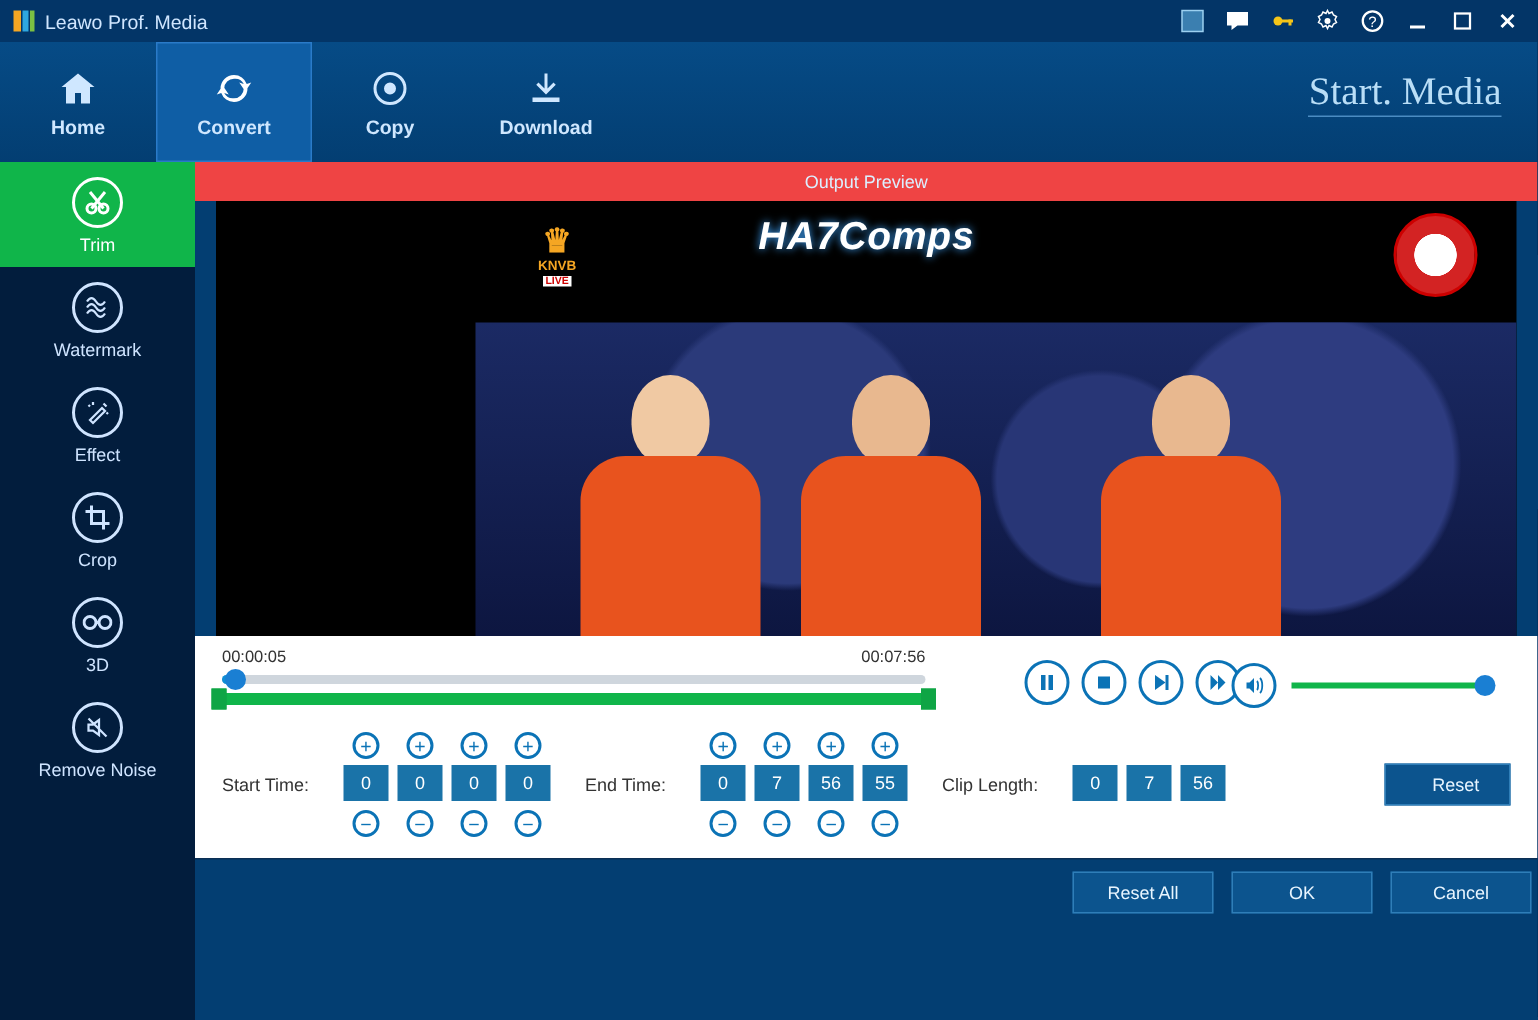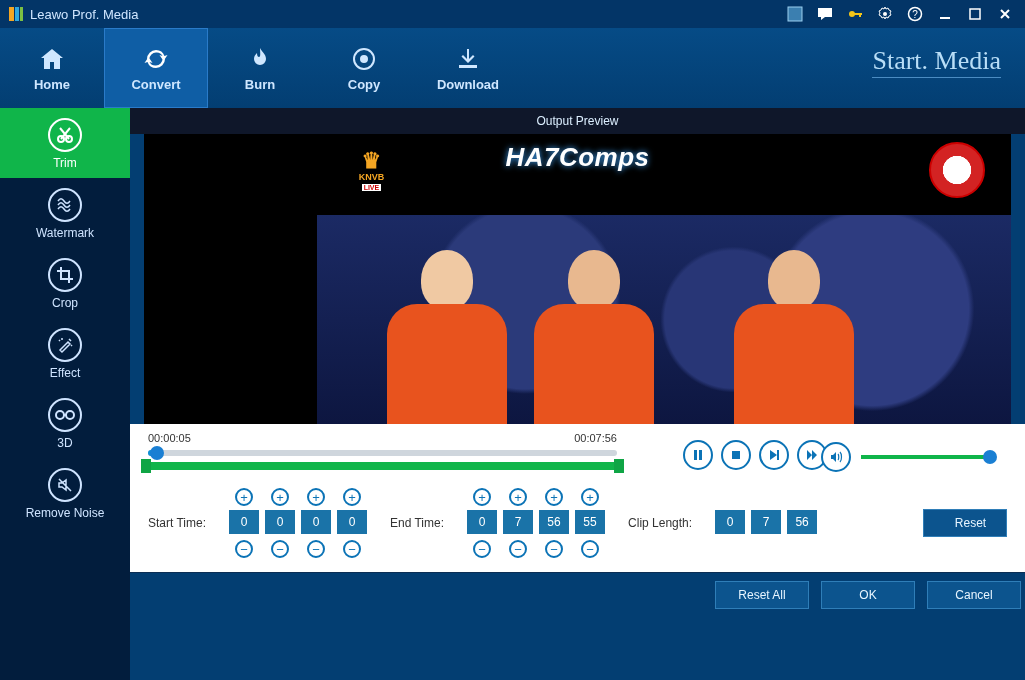--- a/index.html
+++ b/index.html
@@ -20,21 +20,21 @@
 .topnav .brand .script { font-family: "Brush Script MT", cursive; font-size: 26px; border-bottom: 1px solid #4b8cc2; padding-bottom: 2px; }
 
 
 .body { display: flex; height: calc(680px - 28px - 80px); }
 .sidebar { width: 130px; background: #021d3d; display: flex; flex-direction: column; align-items: center; padding-top: 0; }
 .sidebar .sitem { width: 100%; padding: 10px 0 8px; display: flex; flex-direction: column; align-items: center; color: #cfe4ff; font-size: 12px; cursor: pointer; }
 .sidebar .sitem.active { background: #10b54a; color: #fff; }
 .sidebar .sitem .ring { width: 34px; height: 34px; border: 2px solid currentColor; border-radius: 50%; display: flex; align-items: center; justify-content: center; margin-bottom: 4px; }
 
 .main { flex: 1; display: flex; flex-direction: column; background: #033e72; }
-.preview-head { height: 26px; background: #0f172a; color: #dcefff; font-size: 12px; display: flex; align-items: center; justify-content: center; }
+.preview-head { height: 26px; background: #ef4444; color: #dcefff; font-size: 12px; display: flex; align-items: center; justify-content: center; }
 .preview { flex: 0 0 290px; margin: 0 14px; background: #000; position: relative; overflow: hidden; }
 .preview .crowd { position: absolute; left: 20%; right: 0; top: 28%; bottom: 0; background: radial-gradient(circle at 30% 40%, #2b3a7a 0 18%, transparent 19%), radial-gradient(circle at 60% 50%, #283676 0 16%, transparent 17%), radial-gradient(circle at 80% 45%, #2e3c80 0 17%, transparent 18%), linear-gradient(#1b2a64,#0d1640); }
 .preview .overlay-text { position: absolute; left: 50%; transform: translateX(-50%); top: 8px; color: #fff; font-weight: 800; font-style: italic; font-size: 26px; text-shadow: 0 0 6px #3fa6ff, 0 0 2px #000; letter-spacing: 0.5px; }
 .preview .badge { position: absolute; border-radius: 50%; display:flex; align-items:center; justify-content:center; font-size:9px; font-weight:700; }
 .preview .badge.knvb { left: 23%; top: 8px; width: 56px; height: 56px; background:#000; color:#f5a623; flex-direction:column; }
 .preview .badge.knvb .lion{ font-size:22px; line-height:1; }
 .preview .badge.fcb { right: 3%; top: 8px; width: 56px; height: 56px; background: radial-gradient(circle,#fff 0 38%,#d32323 39% 100%); color:#fff; border:2px solid #c00; }
 .preview .player { position:absolute; bottom:-20px; }
 .preview .player .head{ width:52px; height:60px; background:#e8b88f; border-radius:50% 50% 45% 45%; margin:0 auto; }
 .preview .player .body{ width:120px; height:140px; background:#e8531e; border-radius:30px 30px 0 0; margin-top:-6px; }
@@ -137,26 +137,20 @@
       </svg>
     <span class="lbl">Home</span>
   </div>
   <div class="item active">
     <svg width="30" height="28" fill="#fff">
         <path d="M15 5a9 9 0 0 1 8.5 6l3-1-4 6-4-6 3 1A6.5 6.5 0 0 0 15 7.5 6.5 6.5 0 0 0 8.5 14l-2.5 0A9 9 0 0 1 15 5zM15 23a9 9 0 0 1-8.5-6l-3 1 4-6 4 6-3-1A6.5 6.5 0 0 0 15 20.5 6.5 6.5 0 0 0 21.5 14l2.5 0A9 9 0 0 1 15 23z"></path>
       </svg>
     <span class="lbl">Convert</span>
   </div>
   <div class="item">
-    <svg width="30" height="28" fill="#cfe7ff">
-        <path d="M15 3c2 4 6 6 6 11a6 6 0 0 1-12 0c0-3 2-5 3-6-0 3 1 4 2 4 2 0 1-5 1-9z"></path>
-      </svg>
-    <span class="lbl">Burn</span>
-  </div>
-  <div class="item">
     <svg width="30" height="28" fill="none" stroke="#cfe7ff" stroke-width="2">
         <circle cx="15" cy="14" r="10"></circle>
         <circle cx="15" cy="14" r="3" fill="#cfe7ff"></circle>
       </svg>
     <span class="lbl">Copy</span>
   </div>
   <div class="item">
     <svg width="30" height="28" fill="#cfe7ff">
         <path d="M14 4h2v10l4-4 1.5 1.5L15 18l-6.5-6.5L10 10l4 4zM6 20h18v3H6z"></path>
       </svg>
@@ -181,33 +175,33 @@
     <div class="sitem">
       <span class="ring">
           <svg width="18" height="18" fill="none" stroke="currentColor" stroke-width="1.5">
             <path d="M2 9c2-3 4-3 6 0s4 3 6 0M2 13c2-3 4-3 6 0s4 3 6 0M2 5c2-3 4-3 6 0s4 3 6 0"></path>
           </svg>
         </span>
       <span>Watermark</span>
     </div>
     <div class="sitem">
       <span class="ring">
+          <svg width="18" height="18" fill="none" stroke="currentColor" stroke-width="1.5">
+            <path d="M4 14l8-8 2 2-8 8zM13 3l2 2M3 4l1 1M6 2l0 2M15 9l1 1"></path>
+          </svg>
+        </span>
+      <span>Effect</span>
+    </div>
+    <div class="sitem">
+      <span class="ring">
           <svg width="18" height="18" fill="none" stroke="currentColor" stroke-width="2">
             <path d="M5 1v12h12M1 5h12v12"></path>
           </svg>
         </span>
       <span>Crop</span>
-    </div>
-    <div class="sitem">
-      <span class="ring">
-          <svg width="18" height="18" fill="none" stroke="currentColor" stroke-width="1.5">
-            <path d="M4 14l8-8 2 2-8 8zM13 3l2 2M3 4l1 1M6 2l0 2M15 9l1 1"></path>
-          </svg>
-        </span>
-      <span>Effect</span>
     </div>
     <div class="sitem">
       <span class="ring">
           <svg width="20" height="14" fill="none" stroke="currentColor" stroke-width="2">
             <circle cx="5" cy="7" r="4"></circle>
             <circle cx="15" cy="7" r="4"></circle>
             <path d="M9 7h2"></path>
           </svg>
         </span>
       <span>3D</span>

